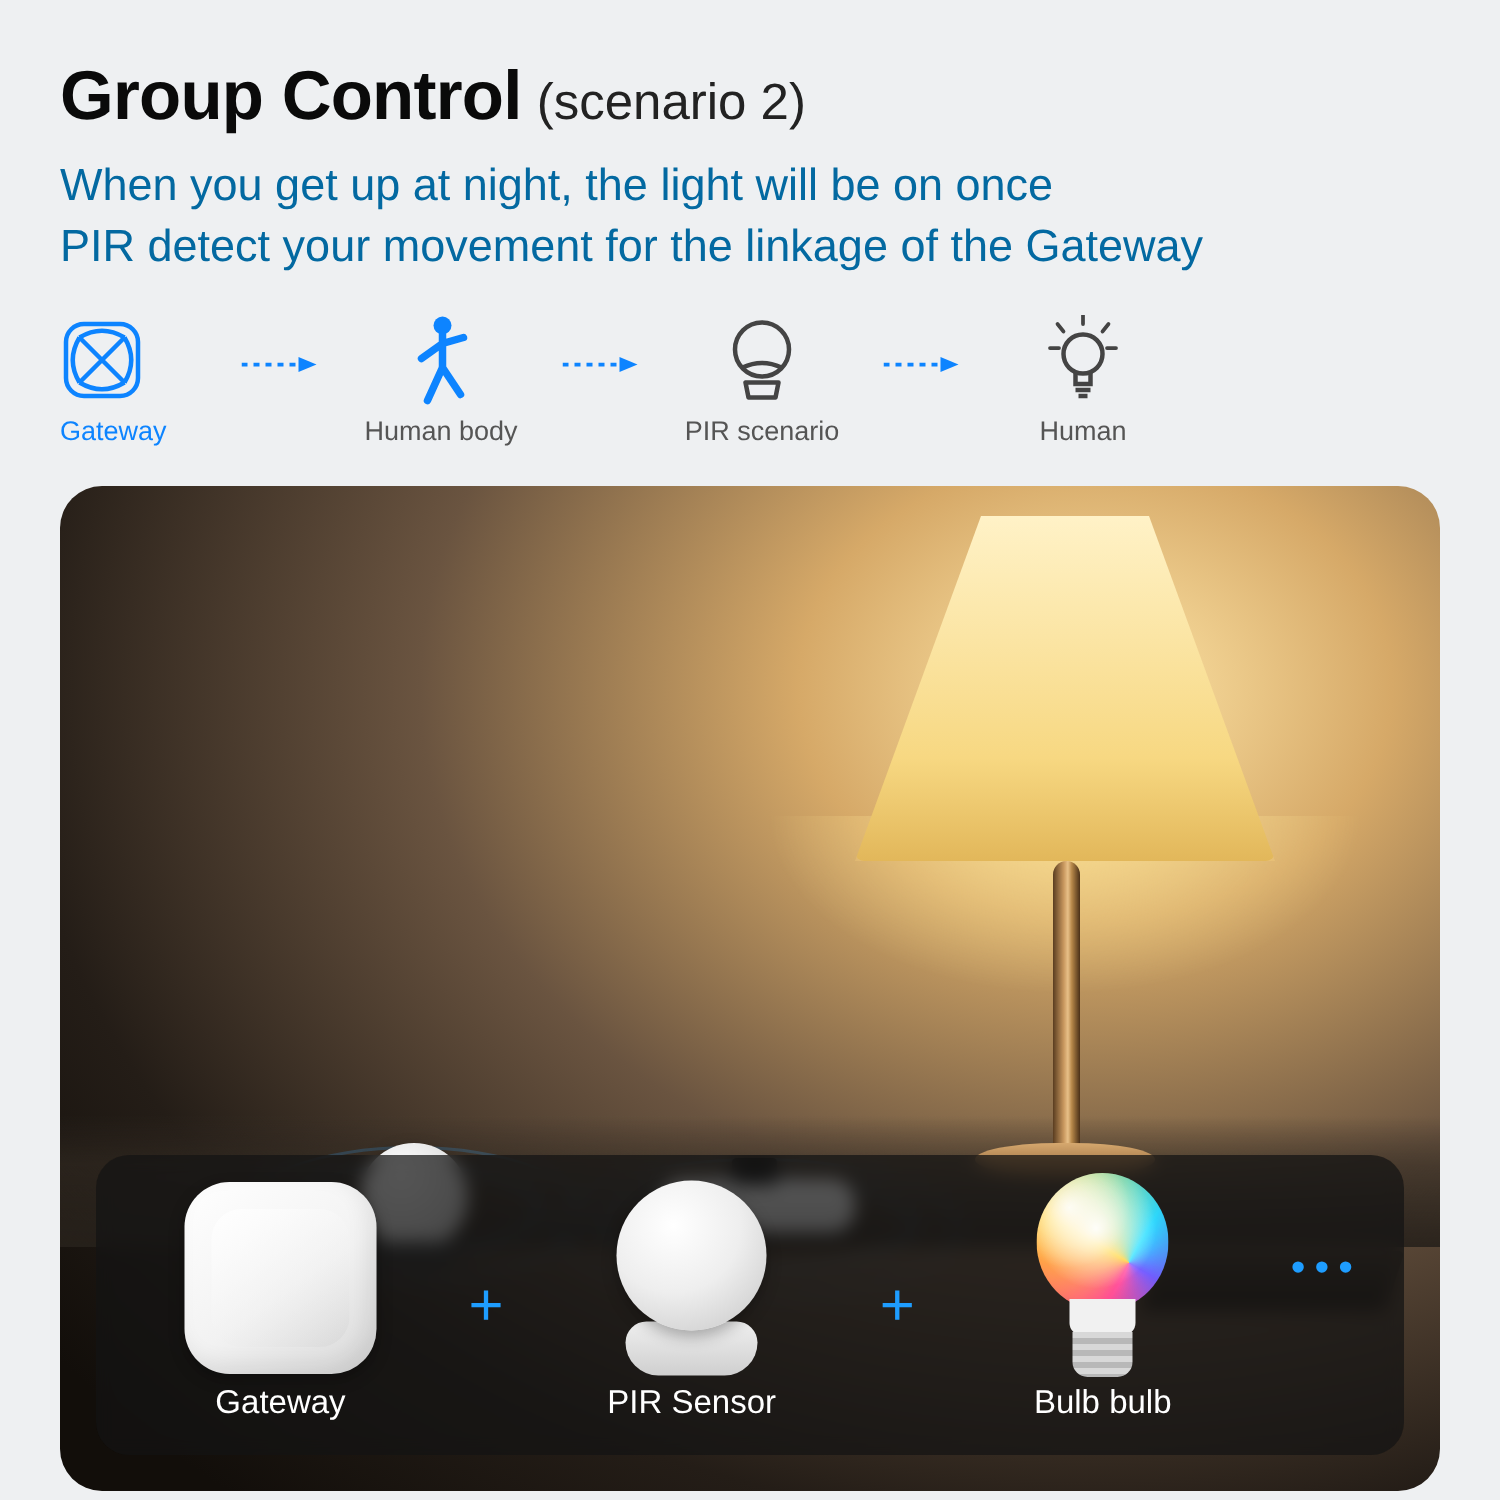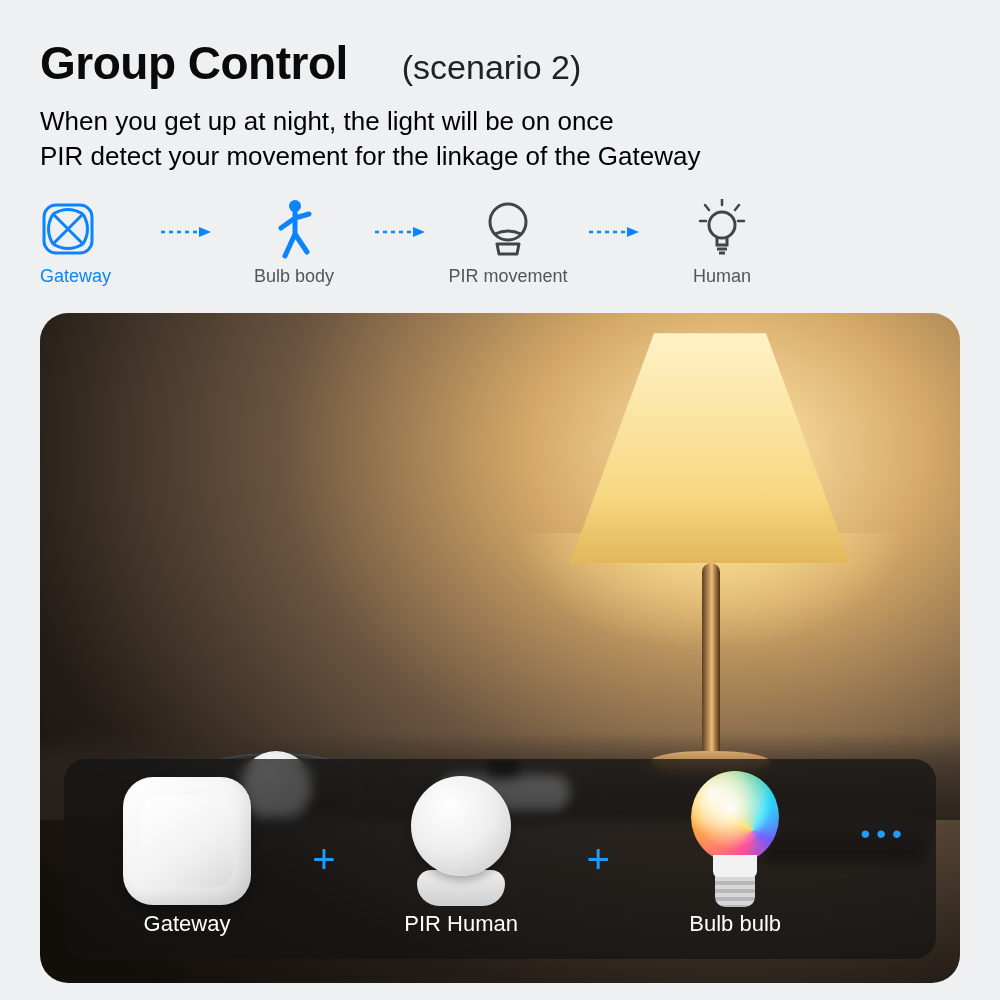--- a/index.html
+++ b/index.html
@@ -6,22 +6,22 @@
   body {
     width: 1000px;
     height: 1000px;
     background: #eef0f2;
     font-family: -apple-system, BlinkMacSystemFont, "Segoe UI", Arial, sans-serif;
     overflow: hidden;
   }
   .wrap { padding: 36px 60px 0 40px; }
   .title-row { display: flex; align-items: baseline; gap: 10px; }
   .title-bold { font-size: 46px; font-weight: 800; color: #0a0a0a; letter-spacing: -0.5px; }
-  .title-sub { font-size: 34px; font-weight: 400; color: #222; margin-left: 44px; }
-  .desc { margin-top: 14px; font-size: 26px; line-height: 1.35; color: #000000; }
+  .title-sub { font-size: 34px; font-weight: 400; color: #222; }
+  .desc { margin-top: 14px; font-size: 30px; line-height: 1.35; color: #0369a1; }
   .flow { margin-top: 24px; display: flex; align-items: center; gap: 12px; }
   .flow-item { display: flex; flex-direction: column; align-items: center; gap: 6px; width: 120px; }
   .flow-item.first { align-items: flex-start; width: 100px; }
   .icon-box { height: 62px; display: flex; align-items: center; justify-content: center; }
   .flow-label { font-size: 18px; color: #555; }
   .flow-label.blue { color: #0d84ff; }
   .arrow { color: #0d84ff; display: flex; align-items: center; justify-content: center; width: 70px; margin-bottom: 22px; }
   .arrow svg { width: 52px; height: 14px; }
   .scene {
     margin: 26px 40px 0 40px;
@@ -182,39 +182,39 @@
         </svg>
     </div>
 
     <div class="flow-item">
       <div class="icon-box">
         <svg width="46" height="62" viewBox="0 0 46 62">
           <circle cx="24" cy="8" r="6" fill="#0d84ff"></circle>
           <path d="M24 14 L24 36 M24 20 L10 30 M24 20 L38 16 M24 36 L14 58 M24 36 L36 54" stroke="#0d84ff" stroke-width="5" stroke-linecap="round" fill="none"></path>
         </svg>
       </div>
-      <span class="flow-label">Bulb body</span>
+      <span class="flow-label">Human body</span>
     </div>
 
     <div class="arrow">
       <svg viewBox="0 0 52 14">
           <line x1="0" y1="7" x2="38" y2="7" stroke="#0d84ff" stroke-width="2.5" stroke-dasharray="4 4"></line>
           <path d="M38 2 L50 7 L38 12 Z" fill="#0d84ff"></path>
         </svg>
     </div>
 
     <div class="flow-item">
       <div class="icon-box">
         <svg width="50" height="58" viewBox="0 0 50 58">
           <circle cx="25" cy="22" r="18" fill="none" stroke="#444" stroke-width="3"></circle>
           <path d="M12 34 Q25 28 38 34" stroke="#444" stroke-width="3" fill="none"></path>
           <path d="M14 44 L36 44 L34 54 L16 54 Z" fill="none" stroke="#444" stroke-width="3" stroke-linejoin="round"></path>
         </svg>
       </div>
-      <span class="flow-label">PIR movement</span>
+      <span class="flow-label">PIR scenario</span>
     </div>
 
     <div class="arrow">
       <svg viewBox="0 0 52 14">
           <line x1="0" y1="7" x2="38" y2="7" stroke="#0d84ff" stroke-width="2.5" stroke-dasharray="4 4"></line>
           <path d="M38 2 L50 7 L38 12 Z" fill="#0d84ff"></path>
         </svg>
     </div>
 
     <div class="flow-item">
@@ -264,21 +264,21 @@
       <span class="prod-label">Gateway</span>
     </div>
     <span class="plus">+</span>
     <div class="prod">
       <div class="prod-img">
         <div class="sensor-prod">
           <div class="sensor-base"></div>
             <div class="sensor-ball"></div>
         </div>
       </div>
-      <span class="prod-label">PIR Human</span>
+      <span class="prod-label">PIR Sensor</span>
     </div>
     <span class="plus">+</span>
     <div class="prod">
       <div class="prod-img">
         <div class="bulb-prod">
           <div class="bulb-glass"></div>
             <div class="bulb-neck"></div>
             <div class="bulb-screw"></div>
         </div>
       </div>

